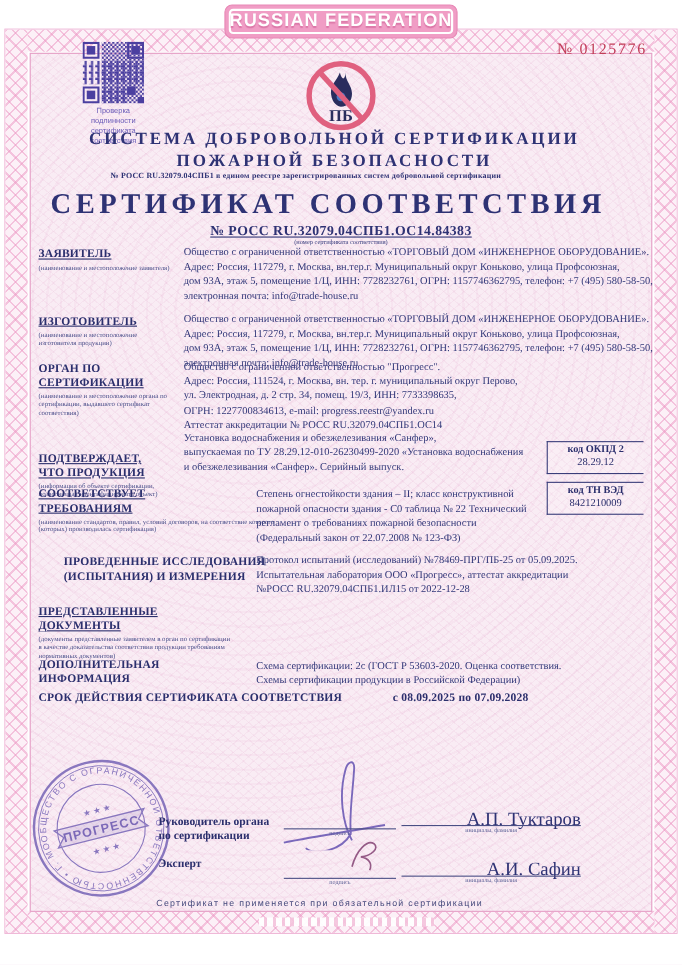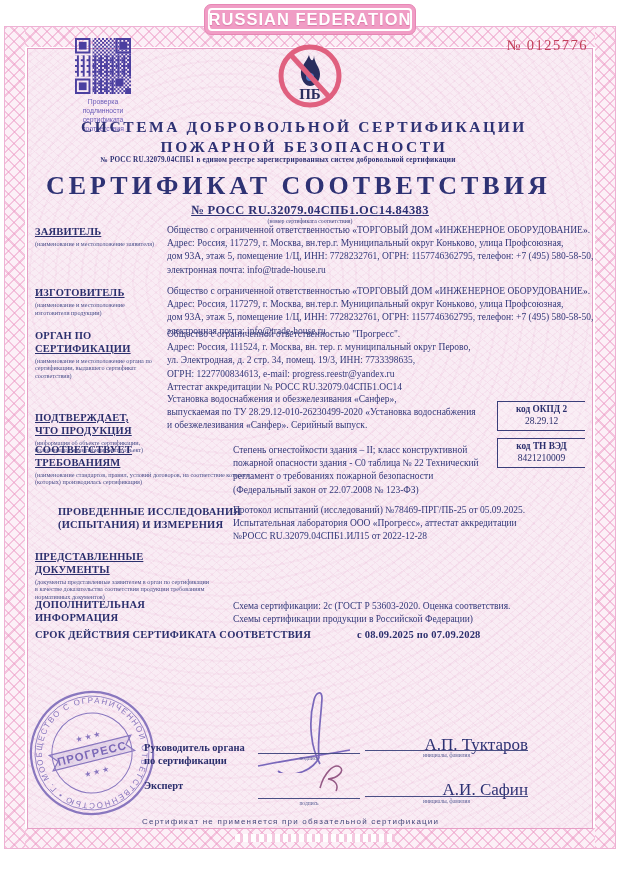--- a/index.html
+++ b/index.html
@@ -37,21 +37,21 @@
                  font-weight:bold; font-size:16.5px; letter-spacing:1px;
                  text-shadow:0 1px 1px rgba(214,110,160,.8); }
 
   .qr { left:75px; top:38px; width:56px; height:56px; }
   .qr-caption { left:57px; top:97px; width:92px; text-align:center; font-family:"Liberation Sans",sans-serif;
                 font-size:6.8px; line-height:9px; color:#6a5bb8; white-space:pre-line; }
 
   .form-number { left:470px; top:37px; width:118px; text-align:right; color:#c13e58;
                  font-size:14.5px; letter-spacing:1.5px; }
 
-  .pb-logo { left:276px; top:41px; width:68px; height:70px;text-align:right; }
+  .pb-logo { left:276px; top:52px; width:68px; height:70px;text-align:right; }
 
   .sys-title { left:0; top:117px; width:608px; text-align:center; color:#2e3274;
                font-weight:bold; font-size:15.5px; letter-spacing:2.6px; line-height:19px; }
   .sys-title2 { top:137px; }
   .registry-note { left:0; top:156px; width:556px; text-align:center; color:#2e3274;
                    font-weight:bold; font-size:7.2px; letter-spacing:.2px; }
   .cert-title { left:0; top:171px; width:620px; text-align:left; color:#2e3274;
                 font-weight:bold; font-size:26px; letter-spacing:4px;margin-left:46px; }
   .cert-number { left:0; top:203px; width:620px; text-align:center; color:#2e3274;
                  font-weight:bold; font-size:12.5px; letter-spacing:.4px; text-decoration:underline; }

